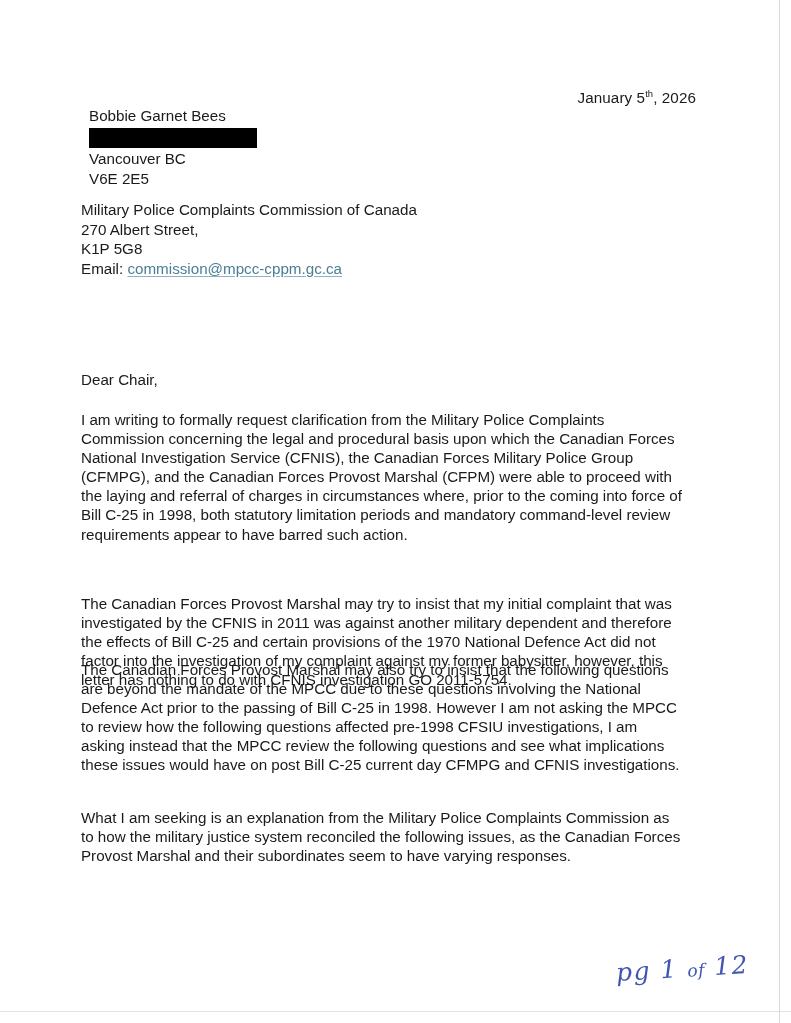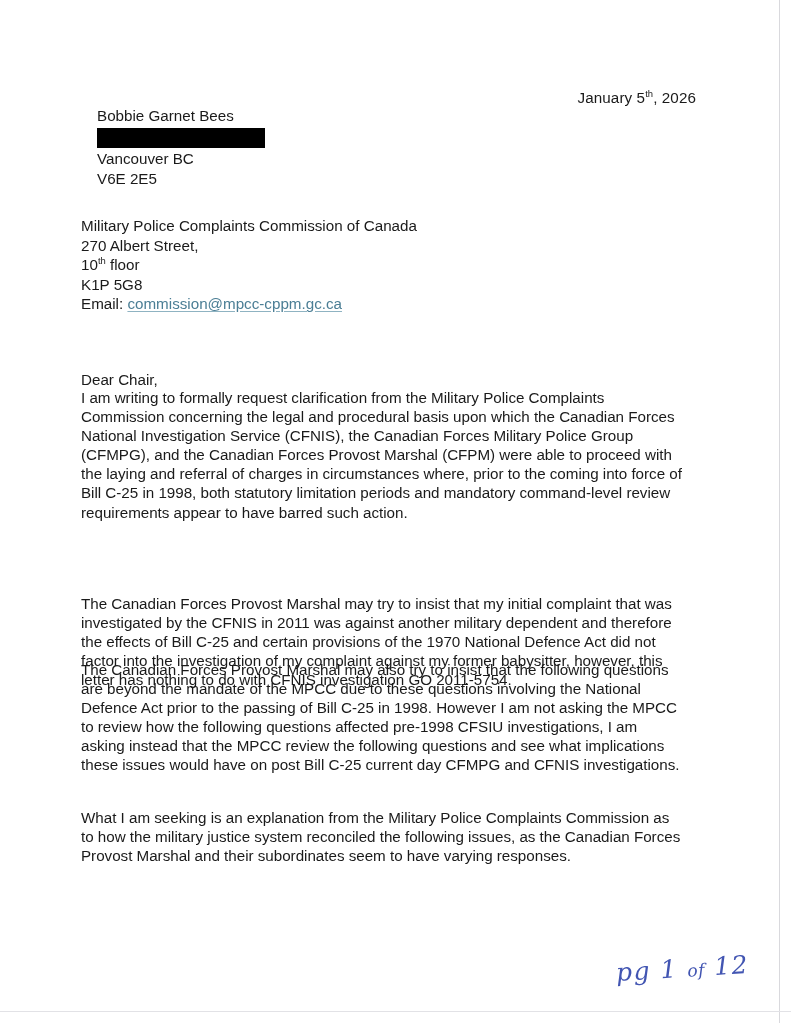--- a/index.html
+++ b/index.html
@@ -56,39 +56,39 @@
     letter-spacing: 0.1px;
   }
   .date-line sup {
     font-size: 0.62em;
     vertical-align: super;
     line-height: 0;
   }
 
   .sender-block {
     position: absolute;
-    left: 16px;
+    left: 8px;
     top: 106px;
     width: 400px;
     font-size: 15.2px;
     line-height: 20.5px;
   }
 
   .redaction-bar {
     display: block;
     width: 168px;
     height: 20px;
     background: #000000;
     margin: 1px 0 1px 0;
   }
 
   .recipient-block {
     position: absolute;
     left: 0;
-    top: 216px;
+    top: 200px;
     width: 430px;
     font-size: 15.2px;
     line-height: 19.6px;
   }
   .recipient-block sup {
     font-size: 0.62em;
     vertical-align: super;
     line-height: 0;
   }
 
@@ -112,21 +112,21 @@
 
   .para {
     position: absolute;
     left: 0;
     width: 604px;
     font-size: 15.2px;
     line-height: 19.1px;
     text-align: left;
     letter-spacing: -0.02px;
   }
-  .para-1 { top: 388px; }
+  .para-1 { top: 410px; }
   .para-2 { top: 594px; }
   .para-3 { top: 660px; }
   .para-4 { top: 808px; }
 
   .page-annotation {
     position: absolute;
     left: 616px;
     top: 958px;
     font-family: "DejaVu Serif", serif;
     font-size: 25px;
@@ -159,21 +159,20 @@
     <div class="sender-block">
       <div>Bobbie Garnet Bees</div>
       <span class="redaction-bar"></span>
       <div>Vancouver  BC</div>
       <div>V6E 2E5</div>
     </div>
 
     <div class="recipient-block">
       <div>Military Police Complaints Commission of Canada</div>
       <div>270 Albert Street,</div>
-      <div><span>10</span><sup>th</sup><span> floor</span></div>
       <div>K1P 5G8</div>
       <div class="email-line"><span>Email: </span><a class="email-link" href="#">commission@mpcc-cppm.gc.ca</a></div>
     </div>
 
     <div class="salutation">Dear Chair,</div>
 
     <div class="para para-1">I am writing to formally request clarification from the Military Police Complaints Commission concerning the legal and procedural basis upon which the Canadian Forces National Investigation Service (CFNIS), the Canadian Forces Military Police Group (CFMPG), and the Canadian Forces Provost Marshal (CFPM) were able to proceed with the laying and referral of charges in circumstances where, prior to the coming into force of Bill C-25 in 1998, both statutory limitation periods and mandatory command-level review requirements appear to have barred such action.</div>
     <div class="para para-2">The Canadian Forces Provost Marshal may try to insist that my initial complaint that was investigated by the CFNIS in 2011 was against another military dependent and therefore the effects of Bill C-25 and certain provisions of the 1970 National Defence Act did not factor into the investigation of my complaint against my former babysitter, however, this letter has nothing to do with CFNIS investigation GO 2011-5754.</div>
     <div class="para para-3">The Canadian Forces Provost Marshal may also try to insist that the following questions are beyond the mandate of the MPCC due to these questions involving the National Defence Act prior to the passing of Bill C-25 in 1998. However I am not asking the MPCC to review how the following questions affected pre-1998 CFSIU investigations, I am asking instead that the MPCC review the following questions and see what implications these issues would have on post Bill C-25 current day CFMPG and CFNIS investigations.</div>
     <div class="para para-4">What I am seeking is an explanation from the Military Police Complaints Commission as to how the military justice system reconciled the following issues, as the Canadian Forces Provost Marshal and their subordinates seem to have varying responses.</div>

